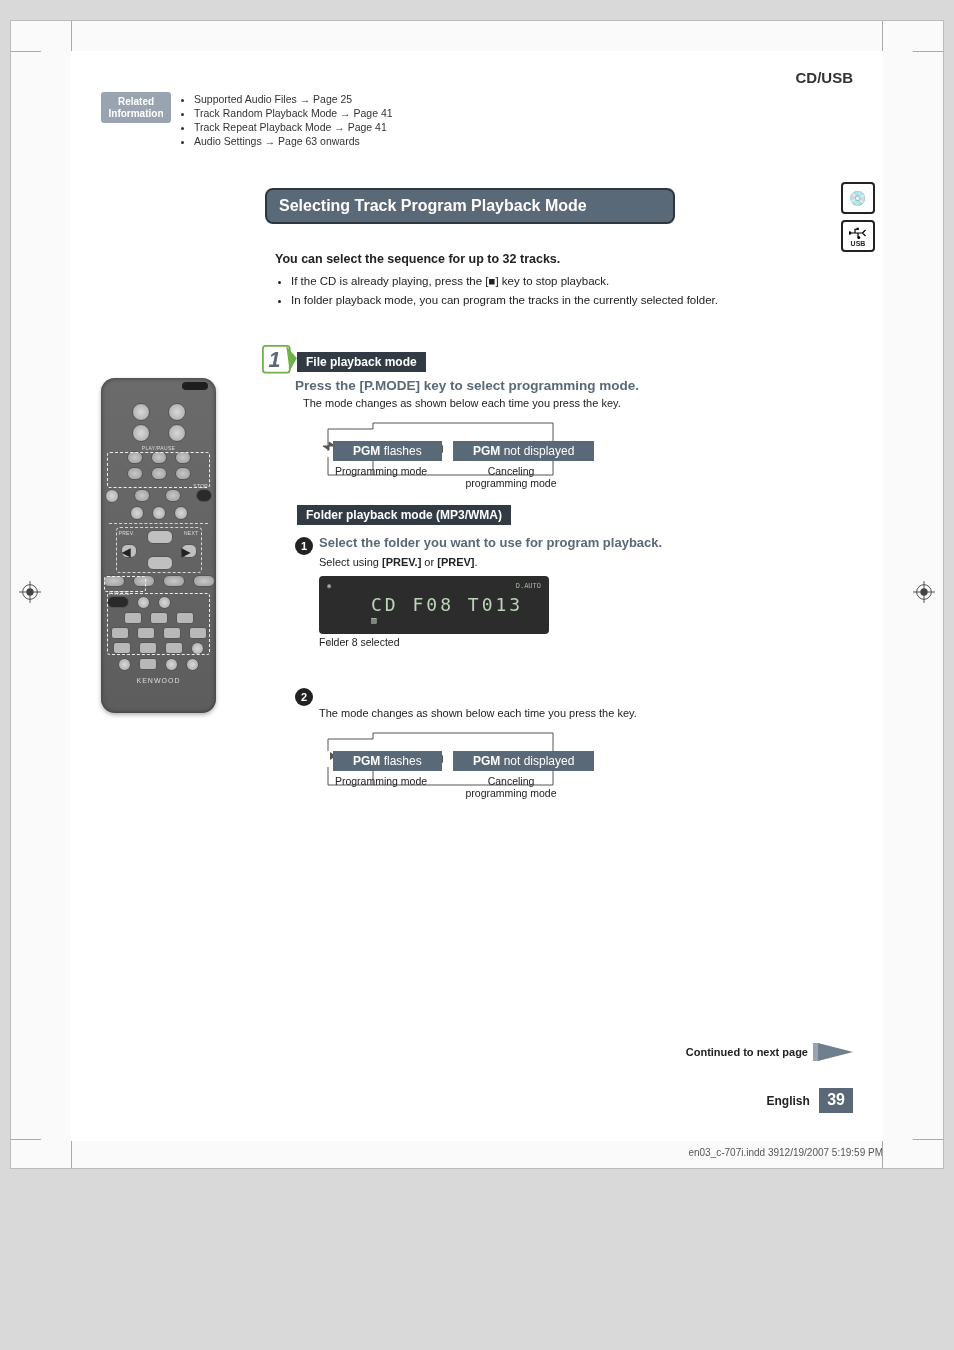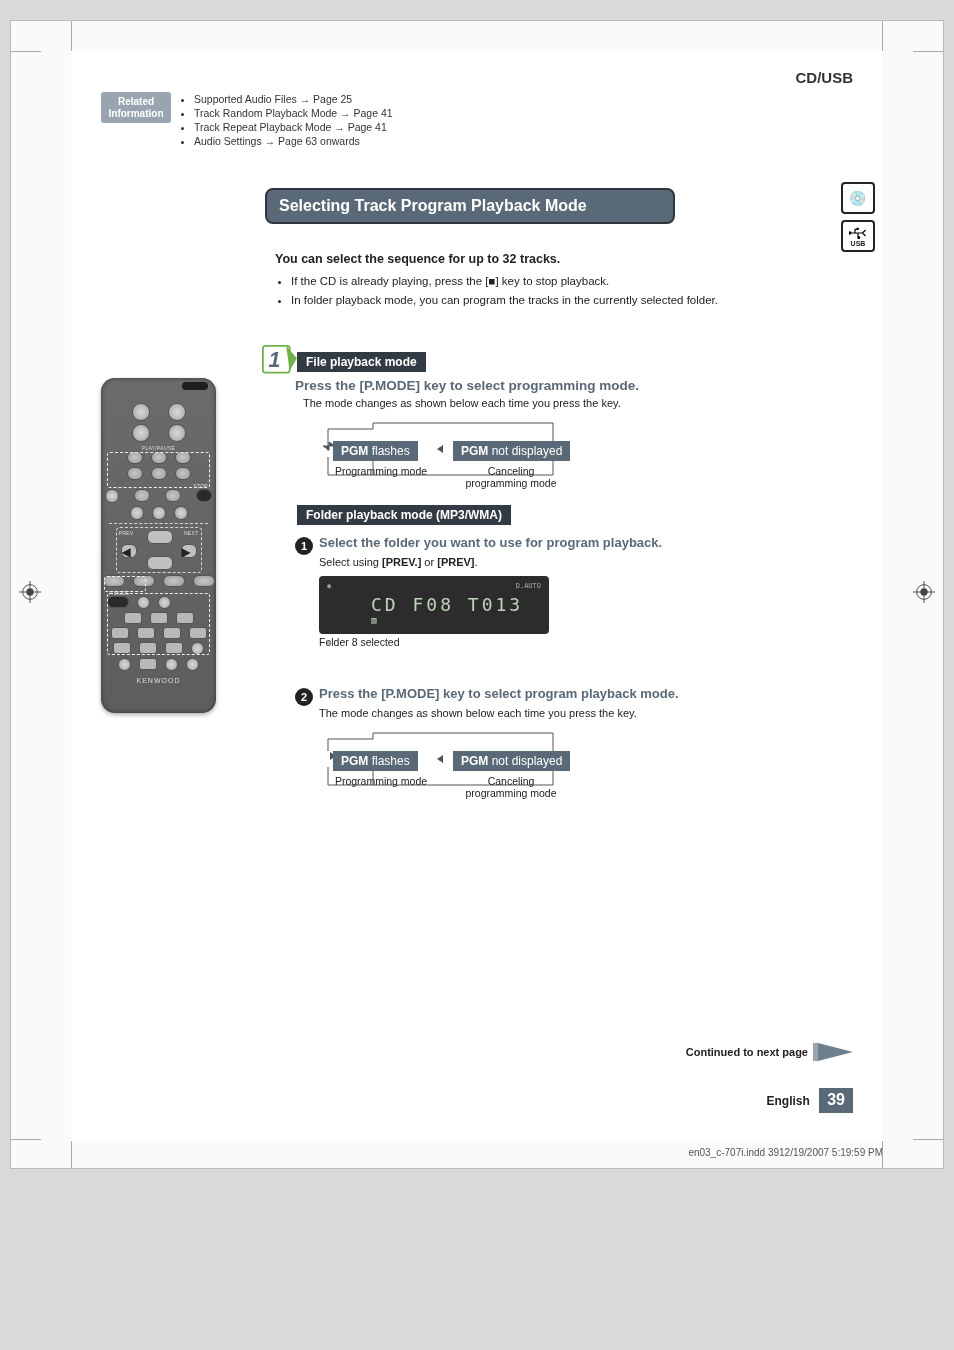--- a/index.html
+++ b/index.html
@@ -216,21 +216,21 @@
   .flow-box {
     margin: 10px 0 4px 28px;
     position: relative;
     height: 62px;
   }
   .pgm-chip {
     position: absolute;
     background: #5a6977;
     color: #fff;
     font-size: 12px;
-    padding: 3px 8px;
+    padding: 3px 20px;
     white-space: nowrap;
   }
   .pgm-chip.a { left: 30px; top: 22px; }
   .pgm-chip.b { left: 150px; top: 22px; }
   .flow-label {
     position: absolute;
     font-size: 10.5px;
     text-align: center;
     line-height: 1.15;
   }
@@ -555,21 +555,20 @@
               <span style="font-size:9px;vertical-align:top;">▥</span>
             </div>
             <div class="bot-icons">▶</div>
           </div>
           <div class="lcd-caption">Folder 8 selected</div>
 
           <div style="height:28px;"></div>
 
           <div class="sub-step">
             <span class="circ-num">2</span>
-            <span class="txt" style="max-width:360px;">Press the [P.MODE] key to select program playback mode.</span>
           </div>
           <div class="sub-step-body">The mode changes as shown below each time you press the key.</div>
 
           <div class="flow-box">
             <svg width="300" height="62" style="position:absolute;left:0;top:0;" viewBox="0 0 300 62">
               <path d="M70 10 V4 H250 V28" fill="none" stroke="#555" stroke-width="1"></path>
               <path d="M250 28 V56 H70 V38" fill="none" stroke="#555" stroke-width="1"></path>
               <path d="M25 22 V10 H70" fill="none" stroke="#555" stroke-width="1"></path>
               <path d="M25 38 V56 H70" fill="none" stroke="#555" stroke-width="1"></path>
               <path d="M27 27 l-6 -4 v8 z" fill="#555" transform="translate(6,0)"></path>

